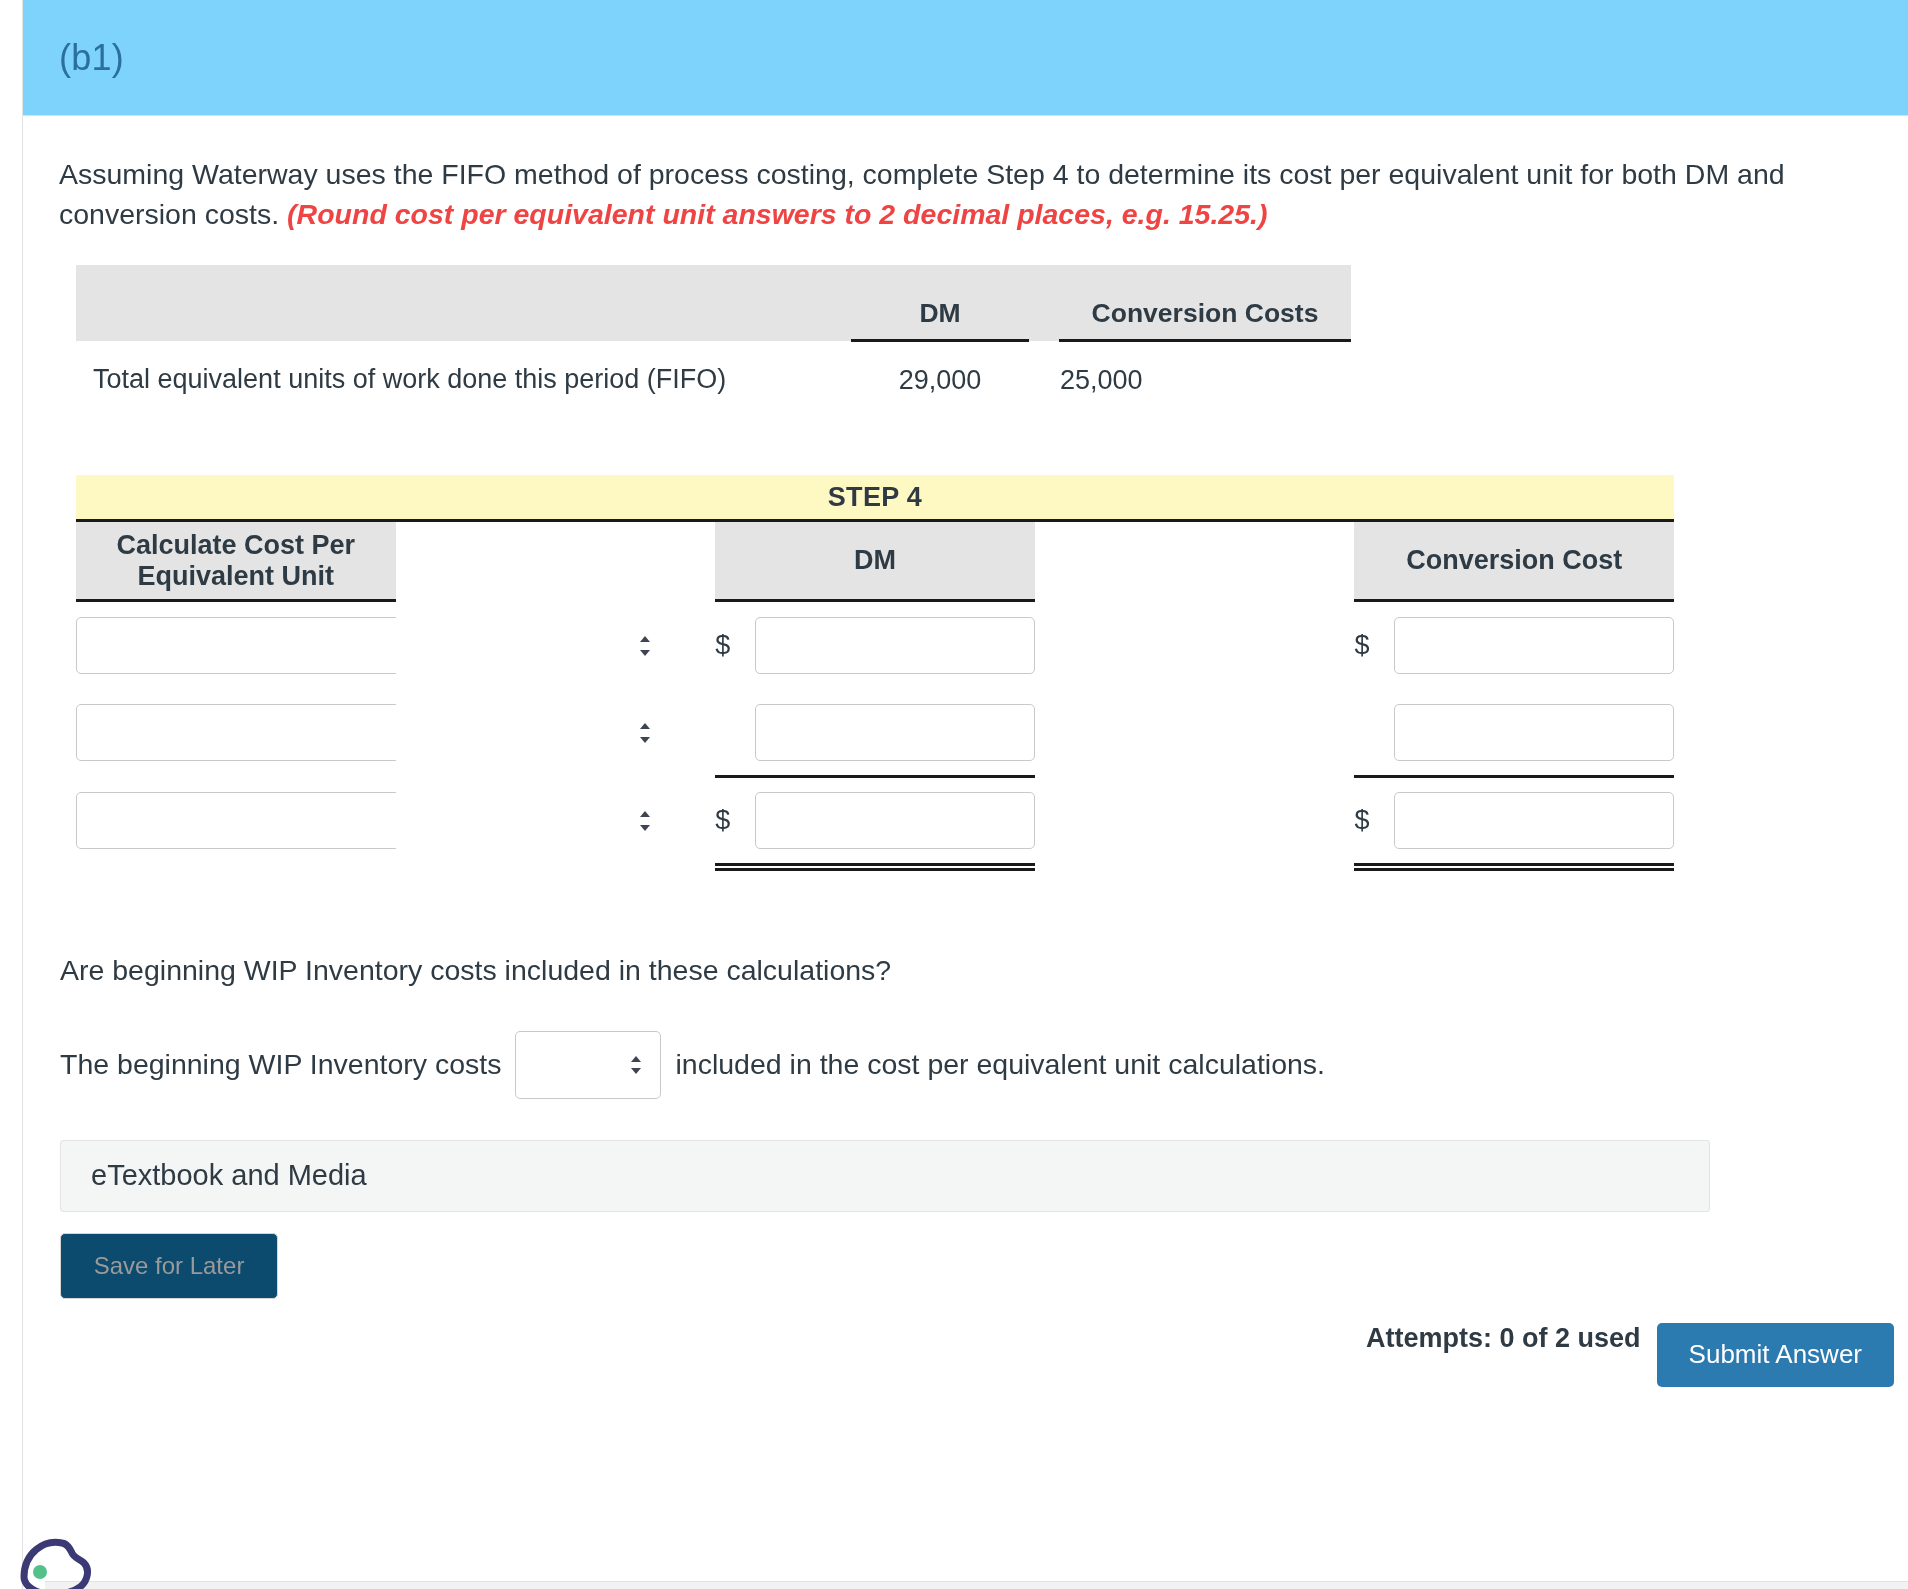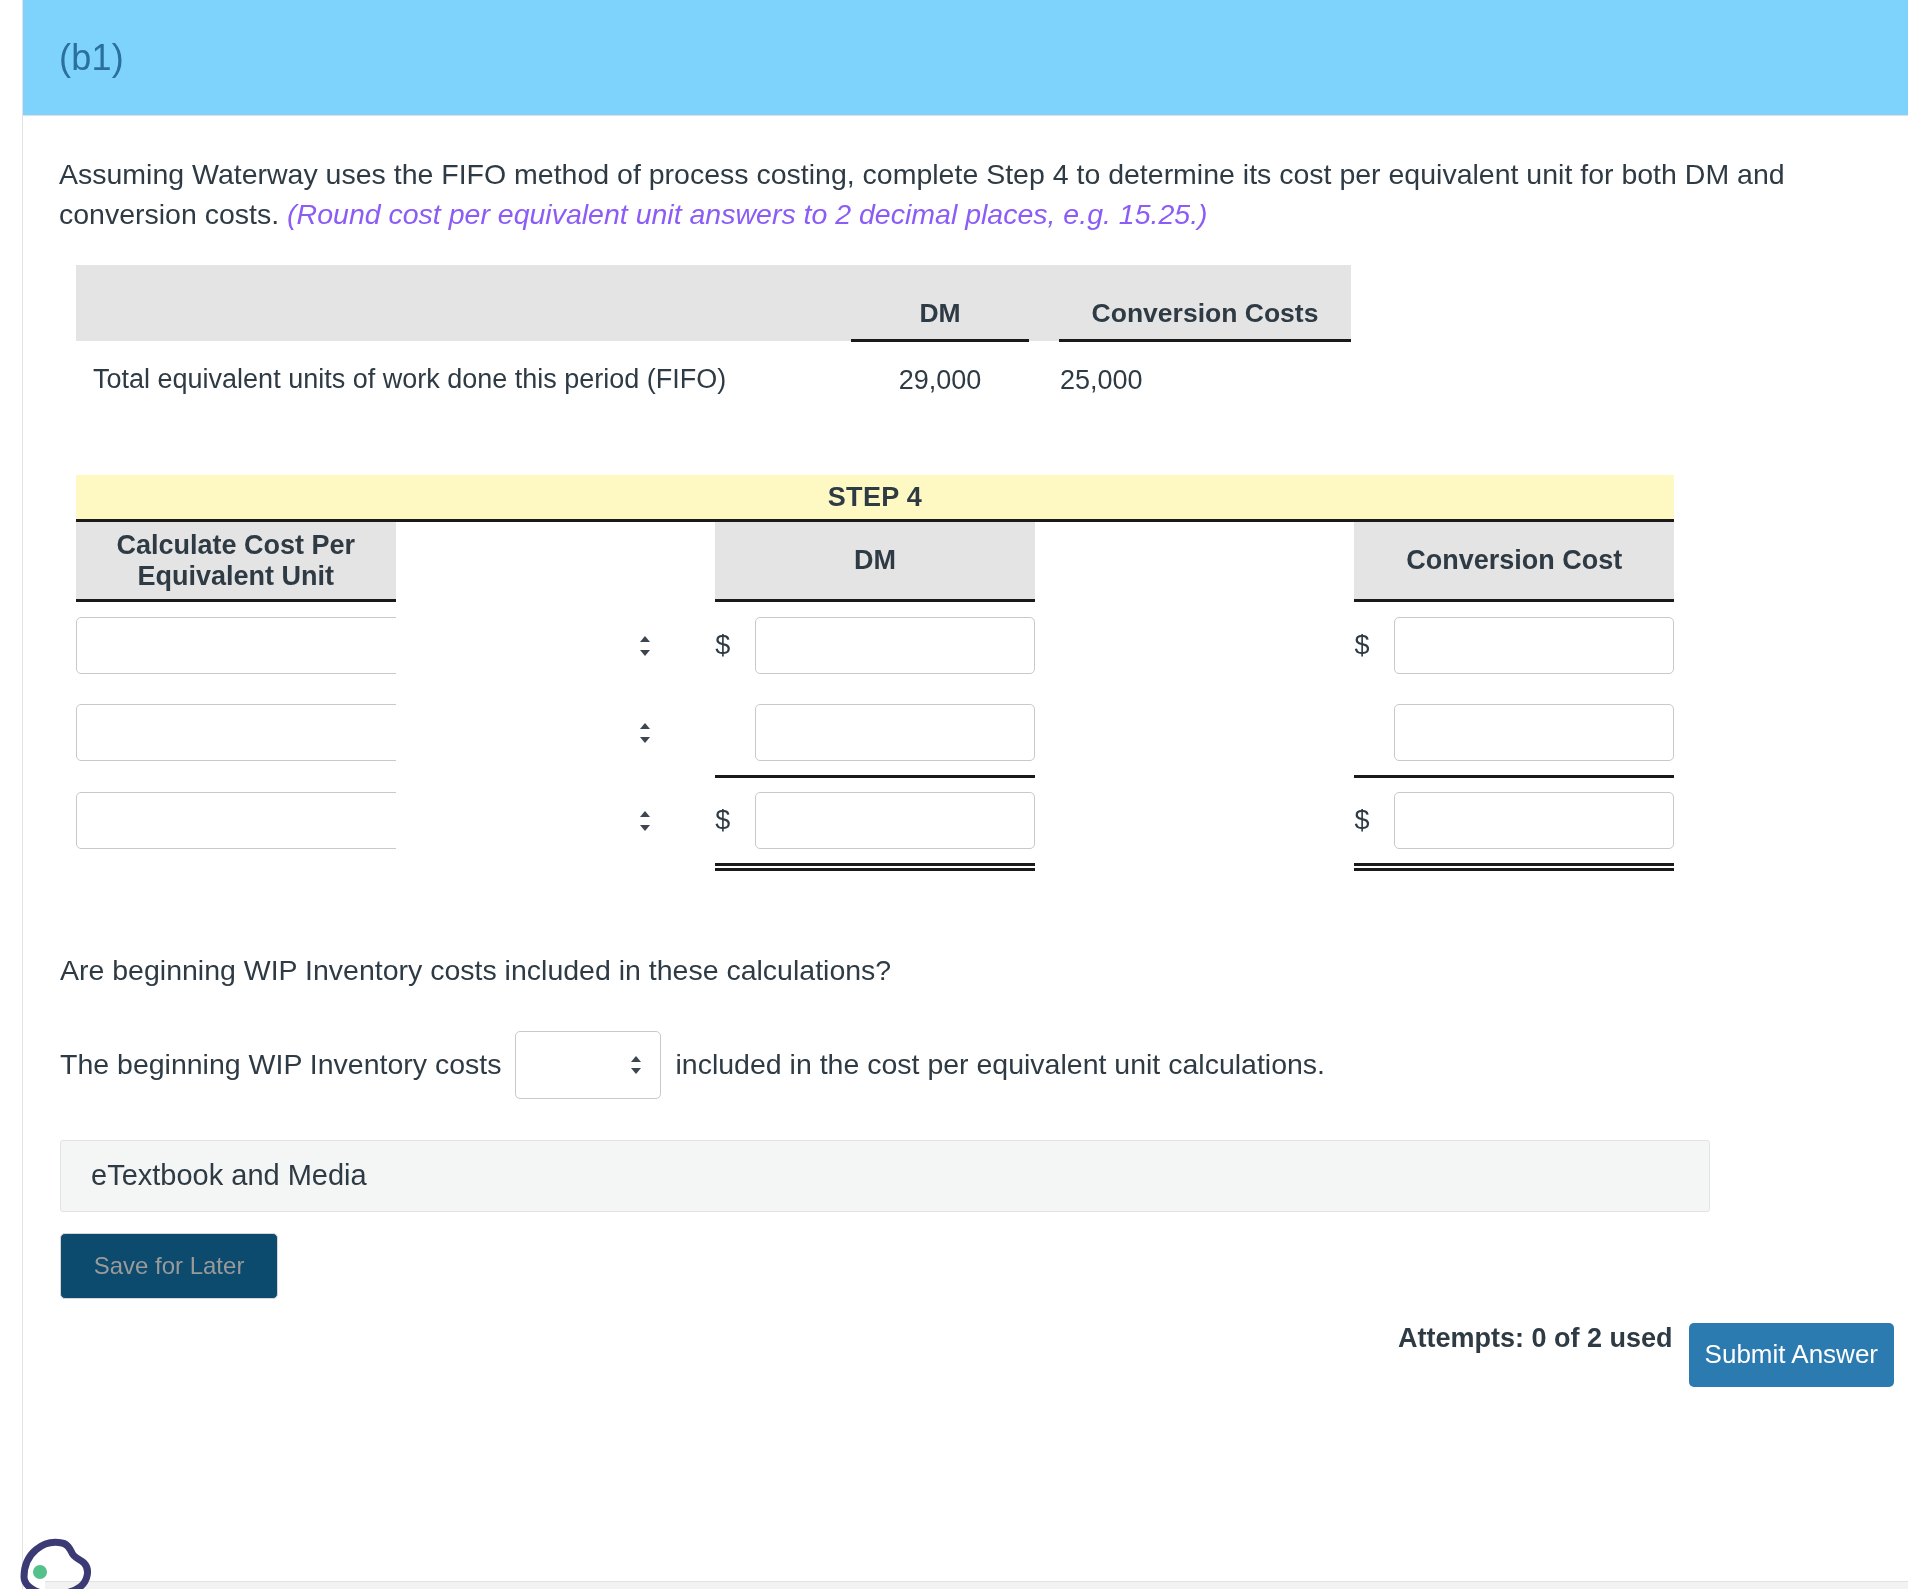--- a/index.html
+++ b/index.html
@@ -47,22 +47,22 @@
   .qbody { padding: 0 36px 0 36px; }
 
   .prompt {
     margin-top: 38px;
     font-size: 28.5px;
     line-height: 1.42;
     color: #2f3b44;
     max-width: 1838px;
   }
   .prompt .round-note {
-    color: #8b5cf6;
-    font-weight: normal;
+    color: #ef4444;
+    font-weight: bold;
     font-style: italic;
   }
 
   
   table { border-collapse: collapse; }
 
   .tbl-eu {
     margin-top: 30px;
     margin-left: 17px;
     width: 1275px;
@@ -257,21 +257,21 @@
     font-weight: bold;
     color: #2f3b44;
     margin-right: 16px;
   }
   .submit-btn {
     background: #2b7ab0;
     color: #ffffff;
     font-size: 26px;
     border: none;
     border-radius: 5px;
-    padding: 0 16px;
+    padding: 0 32px;
     height: 64px;
     font-family: "Liberation Sans", sans-serif;
     cursor: pointer;
     margin-top: 32px;
   }
 
   
   .bottom-strip {
     position: absolute;
     left: 22px; right: 0; bottom: 0; height: 8px;

